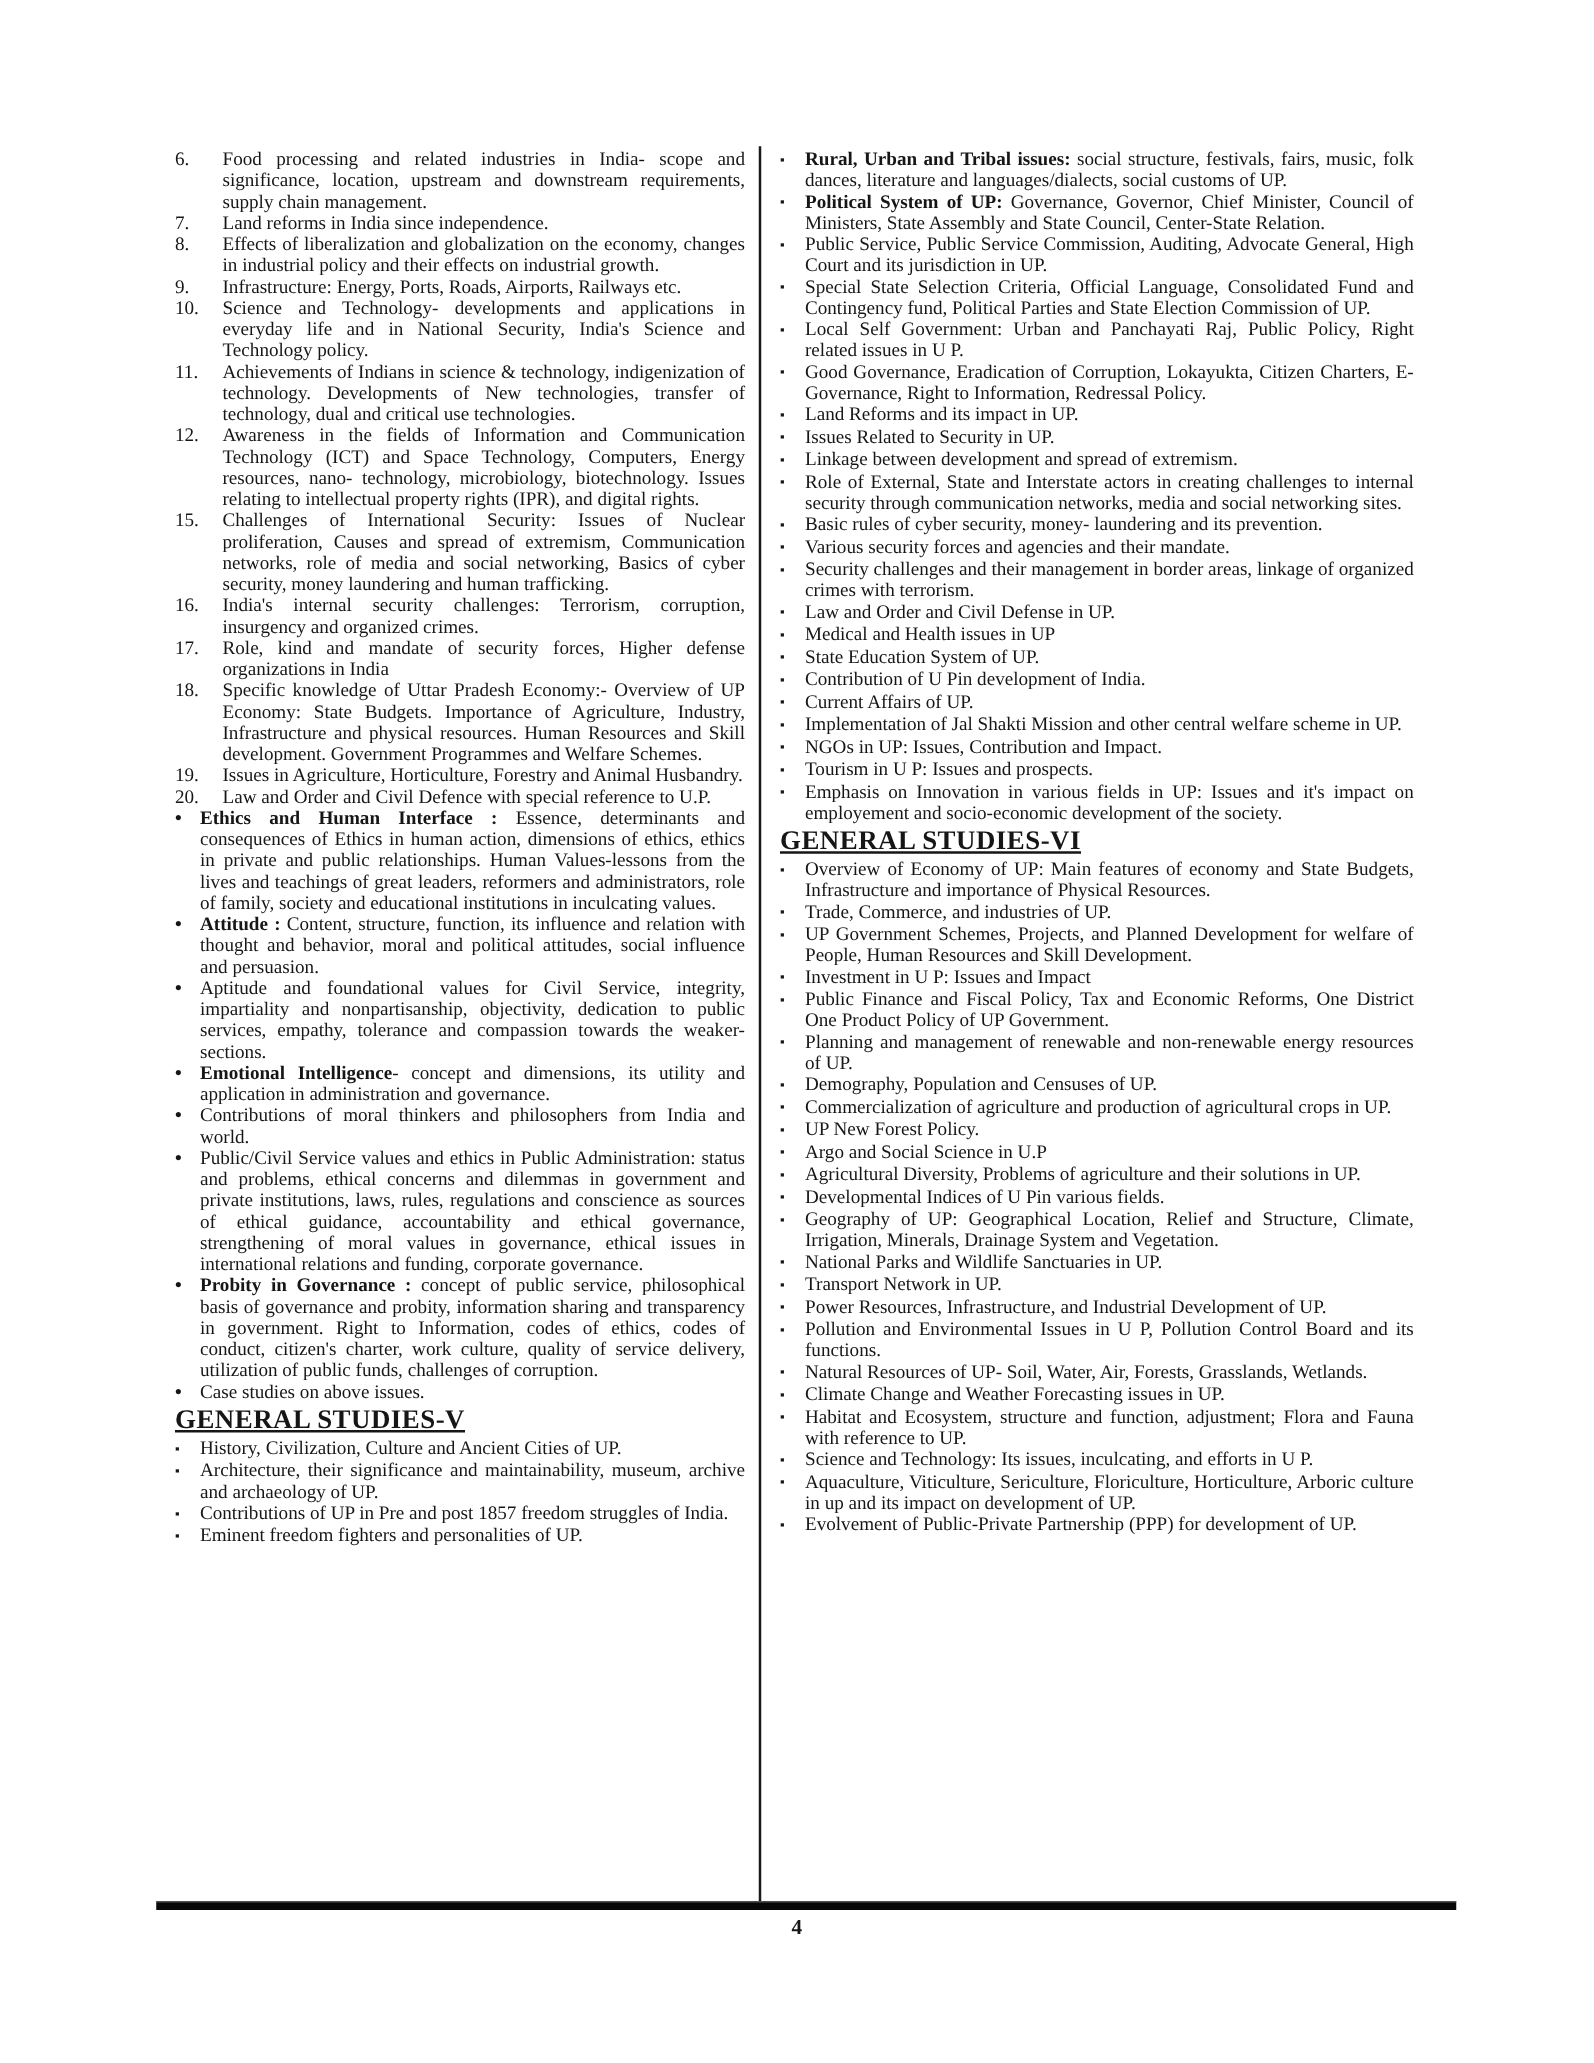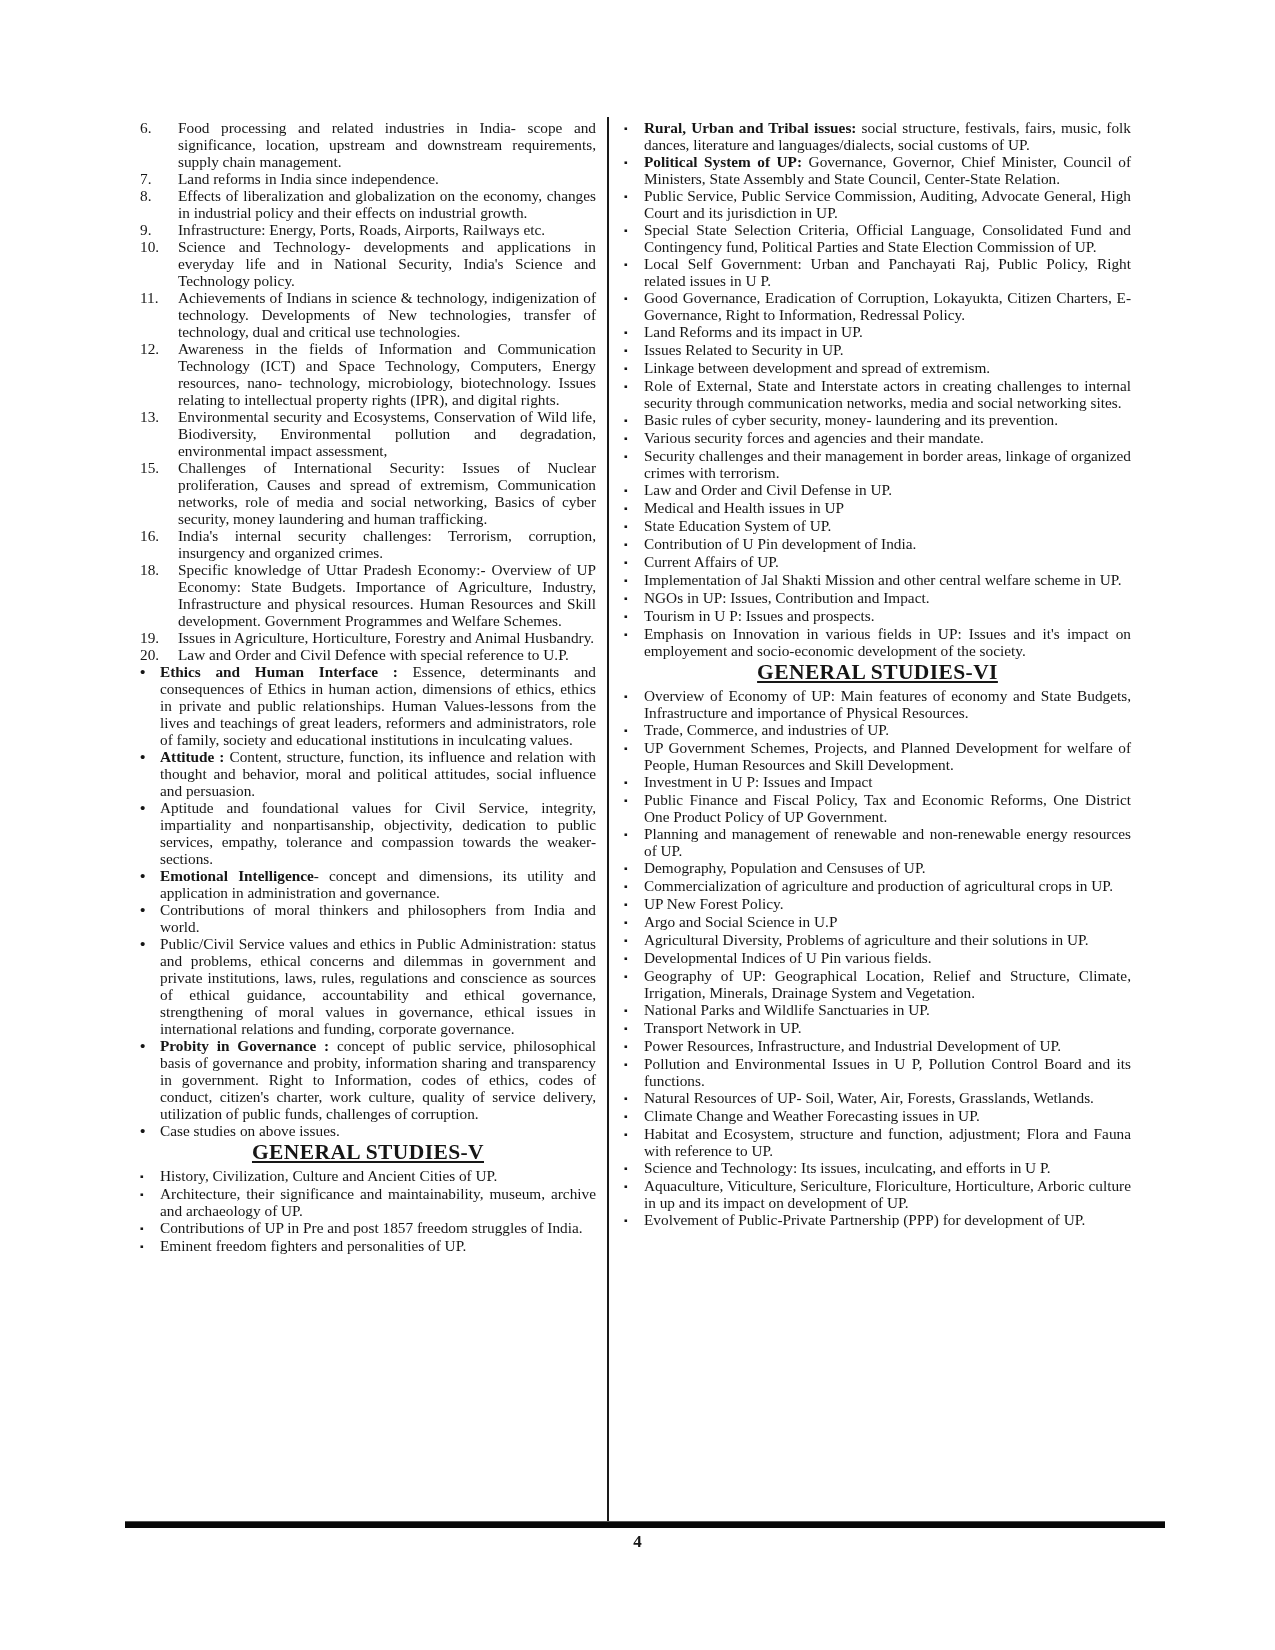--- a/index.html
+++ b/index.html
@@ -28,21 +28,20 @@
     flex:1;
     padding:2px 34px 0 15px;
   }
   .li { display:flex; align-items:flex-start; }
   .li .marker { flex:0 0 38px; }
   .li.bullet .marker { flex:0 0 20px; }
   .li.dot .marker { font-weight:bold; }
   .li.sq .marker { font-size:10.5px; line-height:17px; padding-top:1px; }
   .li .txt { flex:1; text-align:justify; }
   .gs-heading {
-    text-align:center;
     font-weight:bold;
     font-size:21.5px;
     line-height:25px;
     letter-spacing:0.4px;
     text-decoration:underline;
     text-underline-offset:2px;
     text-decoration-thickness:2px;
     margin:1px 0 2px 0;
   }
   .footer-rule {
@@ -88,30 +87,30 @@
           </div>
           <div class="li num">
             <span class="marker">11.</span>
             <span class="txt">Achievements of Indians in science &amp; technology, indigenization of technology. Developments of New technologies, transfer of technology, dual and critical use technologies.</span>
           </div>
           <div class="li num">
             <span class="marker">12.</span>
             <span class="txt">Awareness in the fields of Information and Communication Technology (ICT) and Space Technology, Computers, Energy resources, nano- technology, microbiology, biotechnology. Issues relating to intellectual property rights (IPR), and digital rights.</span>
           </div>
           <div class="li num">
-            <span class="marker">13.</span>
-            <span class="txt">Environmental security and Ecosystems, Conservation of Wild life, Biodiversity, Environmental pollution and degradation, environmental impact assessment,</span>
-          </div>
-          <div class="li num">
             <span class="marker">15.</span>
             <span class="txt">Challenges of International Security: Issues of Nuclear proliferation, Causes and spread of extremism, Communication networks, role of media and social networking, Basics of cyber security, money laundering and human trafficking.</span>
           </div>
           <div class="li num">
             <span class="marker">16.</span>
             <span class="txt">India's internal security challenges: Terrorism, corruption, insurgency and organized crimes.</span>
+          </div>
+          <div class="li num">
+            <span class="marker">17.</span>
+            <span class="txt">Role, kind and mandate of security forces, Higher defense organizations in India</span>
           </div>
           <div class="li num">
             <span class="marker">18.</span>
             <span class="txt">Specific knowledge of Uttar Pradesh Economy:- Overview of UP Economy: State Budgets. Importance of Agriculture, Industry, Infrastructure and physical resources. Human Resources and Skill development. Government Programmes and Welfare Schemes.</span>
           </div>
           <div class="li num">
             <span class="marker">19.</span>
             <span class="txt">Issues in Agriculture, Horticulture, Forestry and Animal Husbandry.</span>
           </div>
           <div class="li num">

